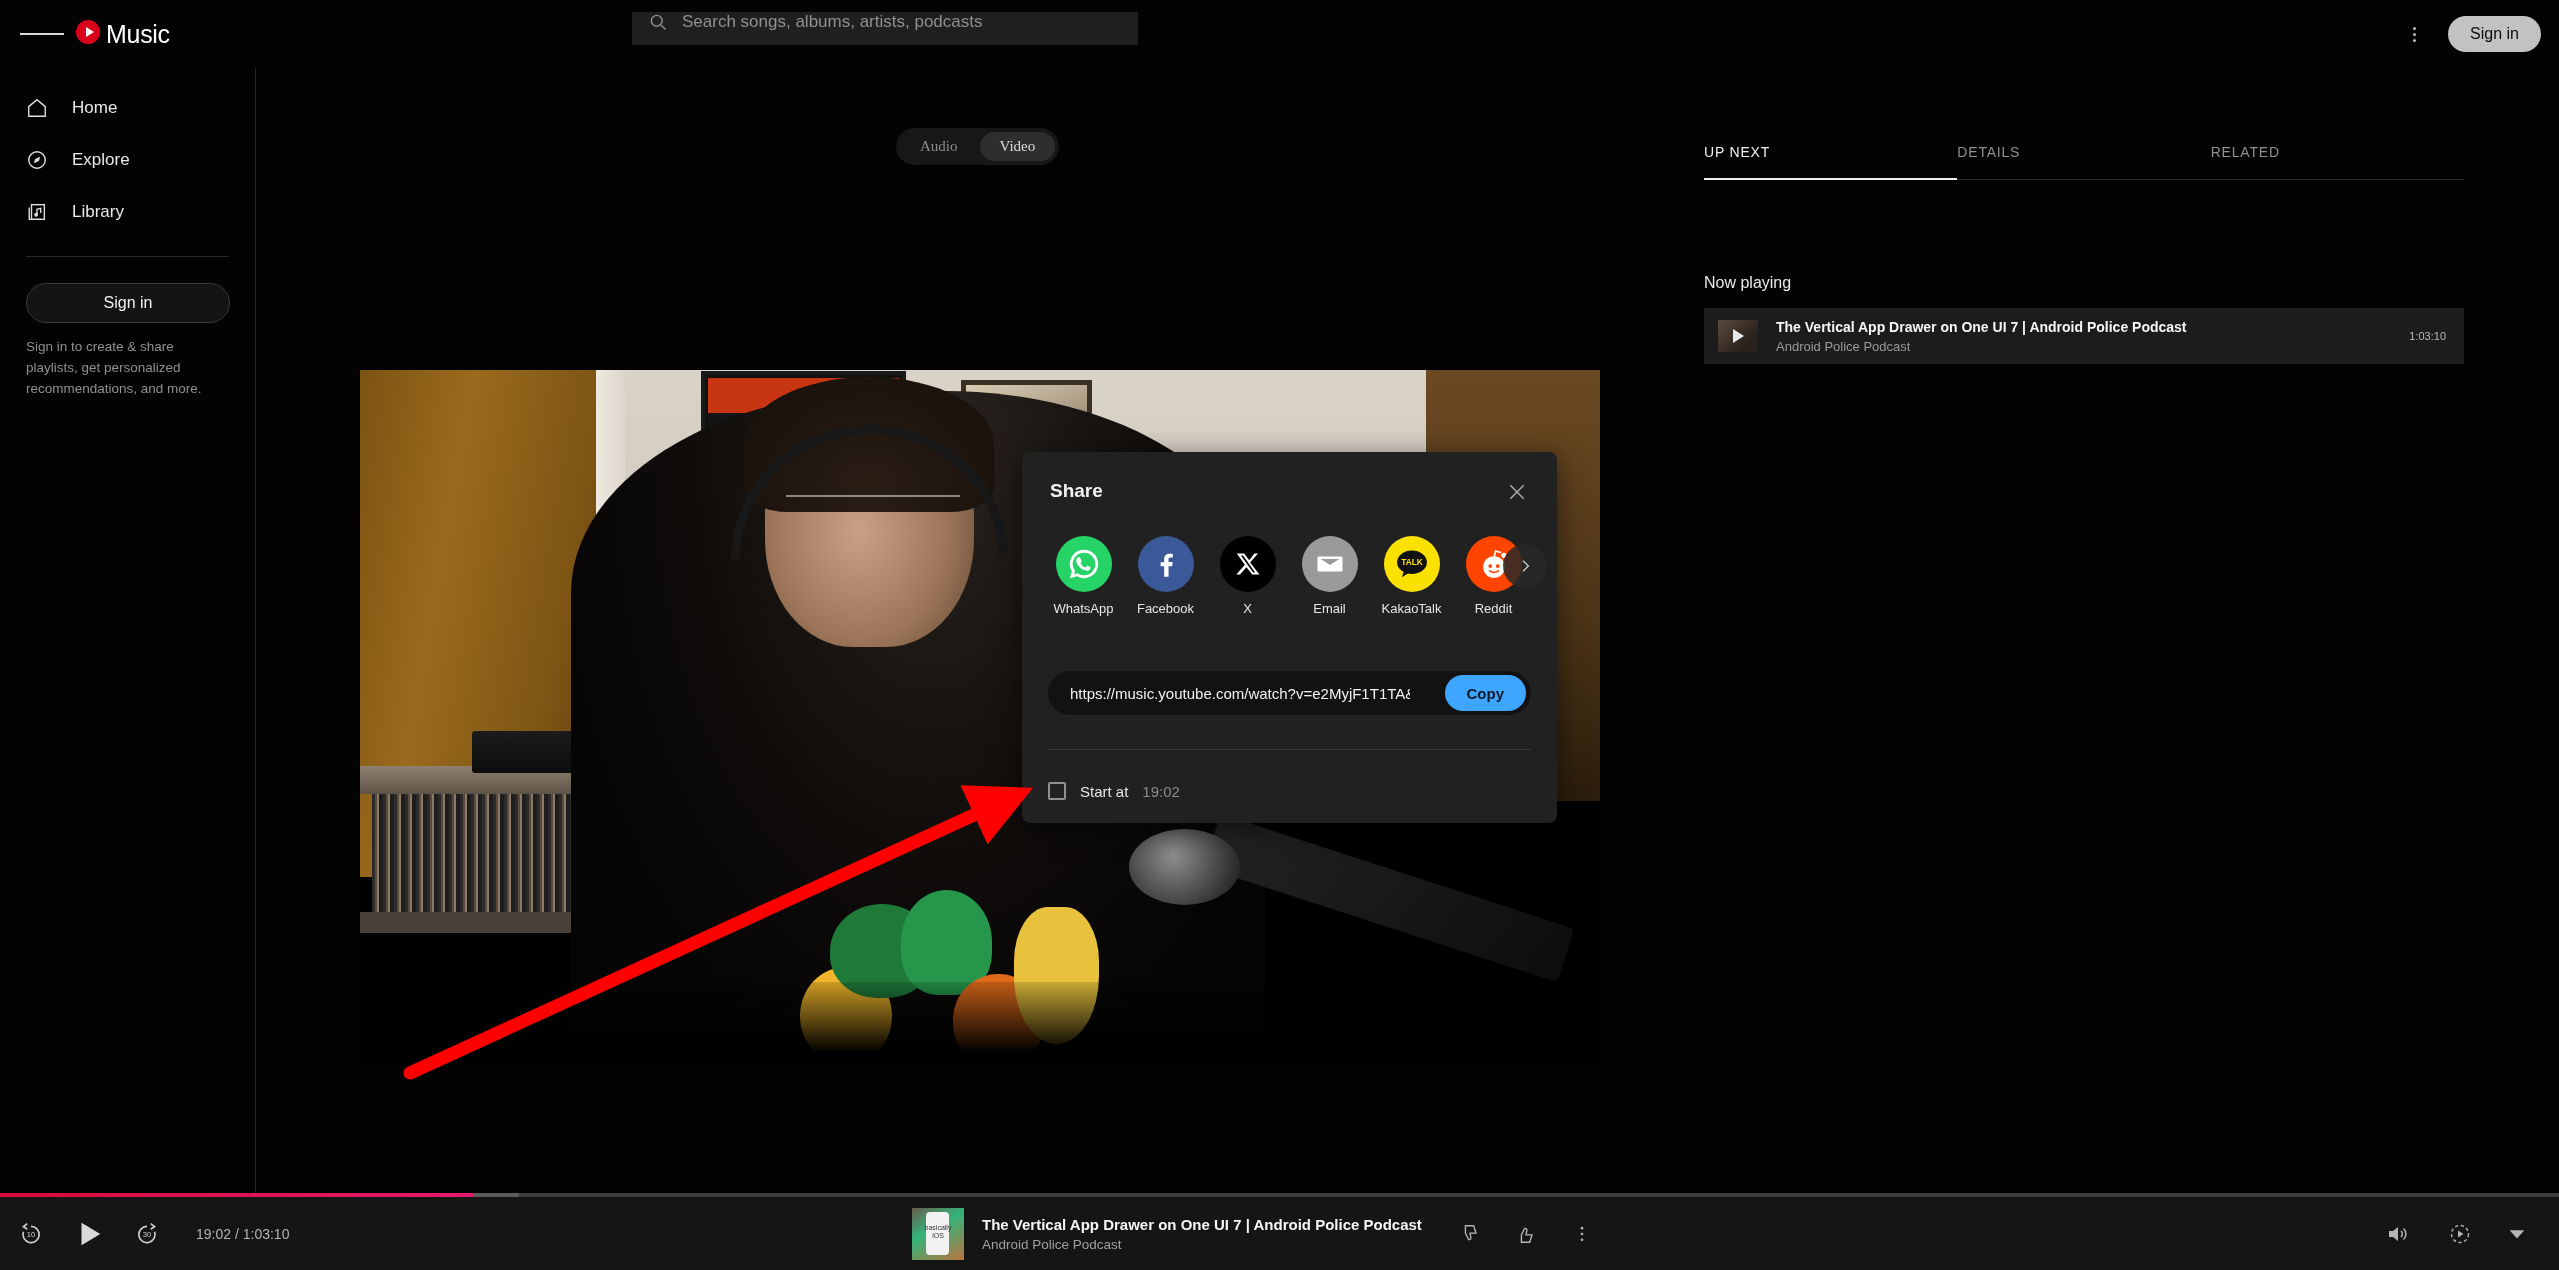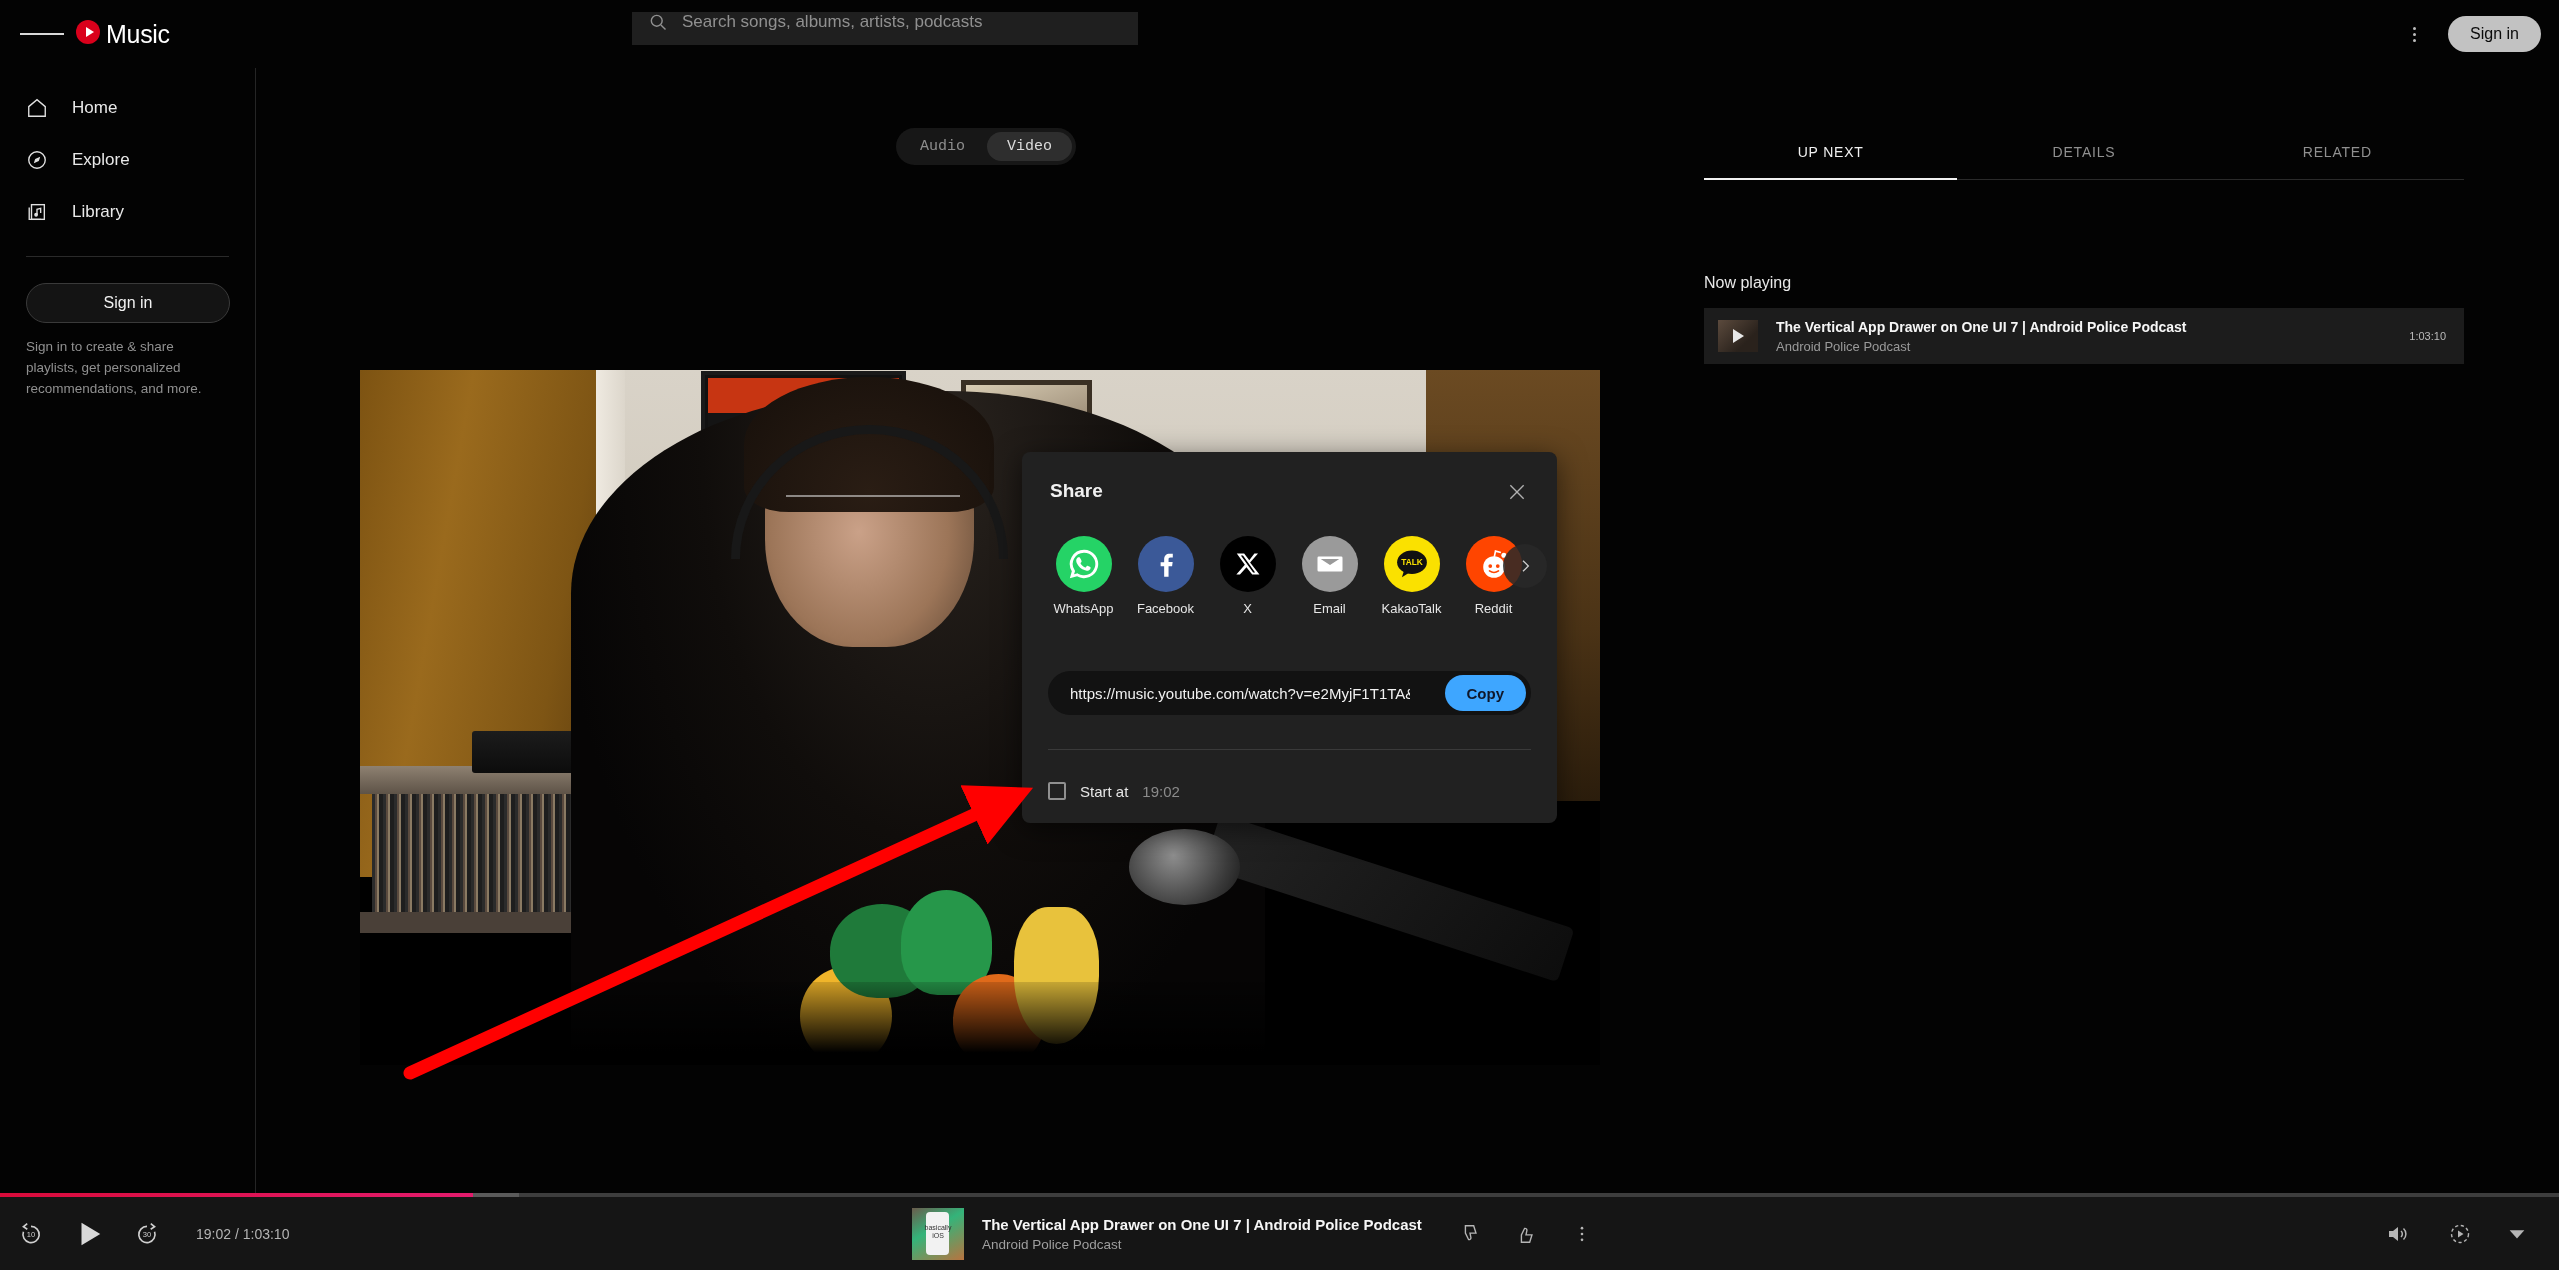--- a/index.html
+++ b/index.html
@@ -71,21 +71,21 @@
   }
 
   
   .main { position:absolute; left:256px; top:68px; width:1448px; height:1125px; }
   .avtoggle {
     position:absolute; left:640px; top:60px; display:flex;
     background:#171717; border-radius:20px; padding:4px; gap:2px;
   }
   .avtoggle .seg {
     padding: 6px 20px; border-radius: 16px; font-size:15px; color:#8d8d8d; cursor:pointer;
-    font-family:Liberation Mono, monospace; border:none; background:transparent;
+    font-family:Liberation Serif, serif; border:none; background:transparent;
   }
   .avtoggle .seg.active { background:#2e2e2e; color:#dcdcdc; }
 
   
   .videoframe {
     position:absolute; left:360px; top:370px; width:1240px; height:695px;
     overflow:hidden; background:#000;
   }
   .vf-layer { position:absolute; inset:0; }
   
@@ -191,21 +191,21 @@
   .sd-hr { position:absolute; left:26px; top:297px; width:483px; height:1px; background:#3a3a3a; }
   .sd-startrow { position:absolute; left:26px; top:330px; display:flex; align-items:center; gap:14px; cursor:pointer; }
   .sd-check { width:18px; height:18px; border:2px solid #909090; border-radius:2px; }
   .sd-startlabel { color:#e6e6e6; font-size:15px; }
   .sd-starttime { color:#8b8b8b; font-size:15px; }
 
   
   .rail { position:absolute; left:1704px; top:68px; width:855px; height:1125px; }
   .rail-tabs { position:absolute; left:0; top:76px; width:760px; display:flex; }
   .rail-tab {
-    flex:1; text-align:center; color:#909090; font-size:14px; letter-spacing:.8px;
+    flex:1; color:#909090; font-size:14px; letter-spacing:.8px;
     padding-bottom:18px; cursor:pointer; border-bottom:1px solid #2a2a2a;
   }
   .rail-tab.active { color:#f1f1f1; border-bottom:2px solid #f1f1f1; }
   .rail-section { position:absolute; left:0; top:206px; color:#e9e9e9; font-size:16px; }
   .rail-row {
     position:absolute; left:0; top:240px; width:760px; height:56px;
     background:#1c1c1c; display:flex; align-items:center; cursor:pointer;
   }
   .rail-thumb { width:40px; height:32px; margin-left:14px; position:relative; overflow:hidden;
     background: linear-gradient(135deg,#5b4a3d 0%,#2a221c 70%); display:flex; align-items:center; justify-content:center; }

